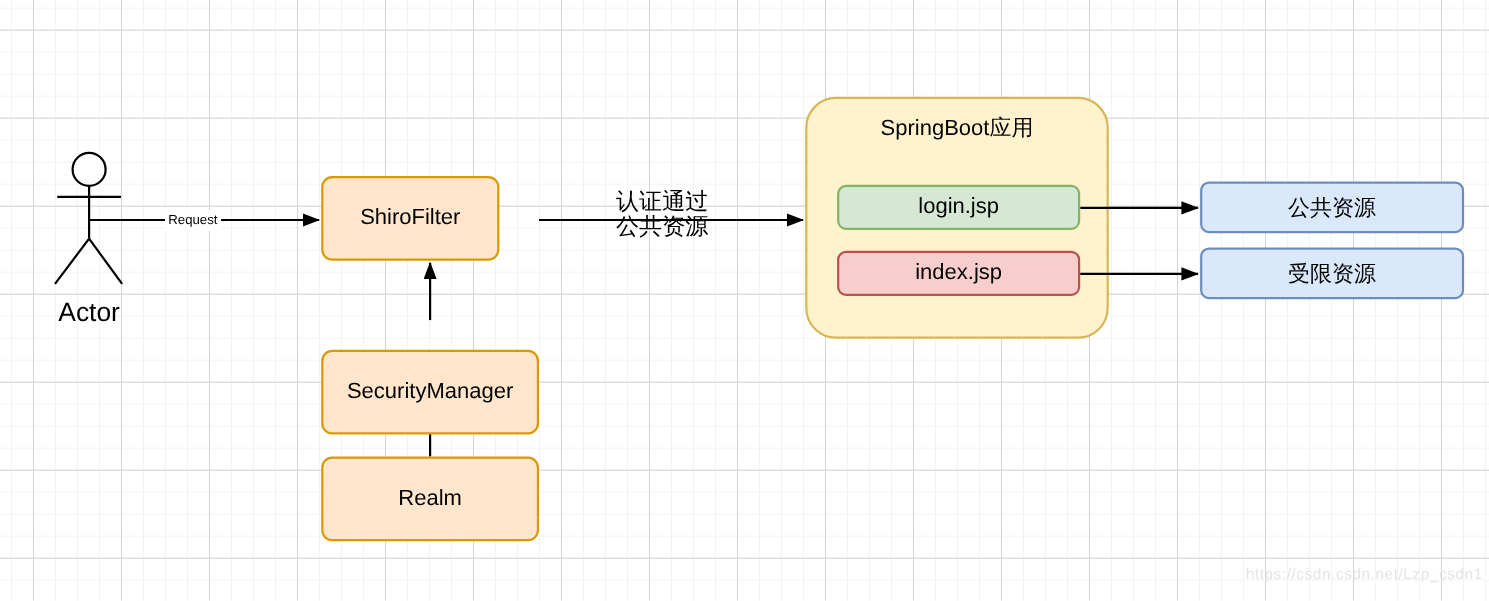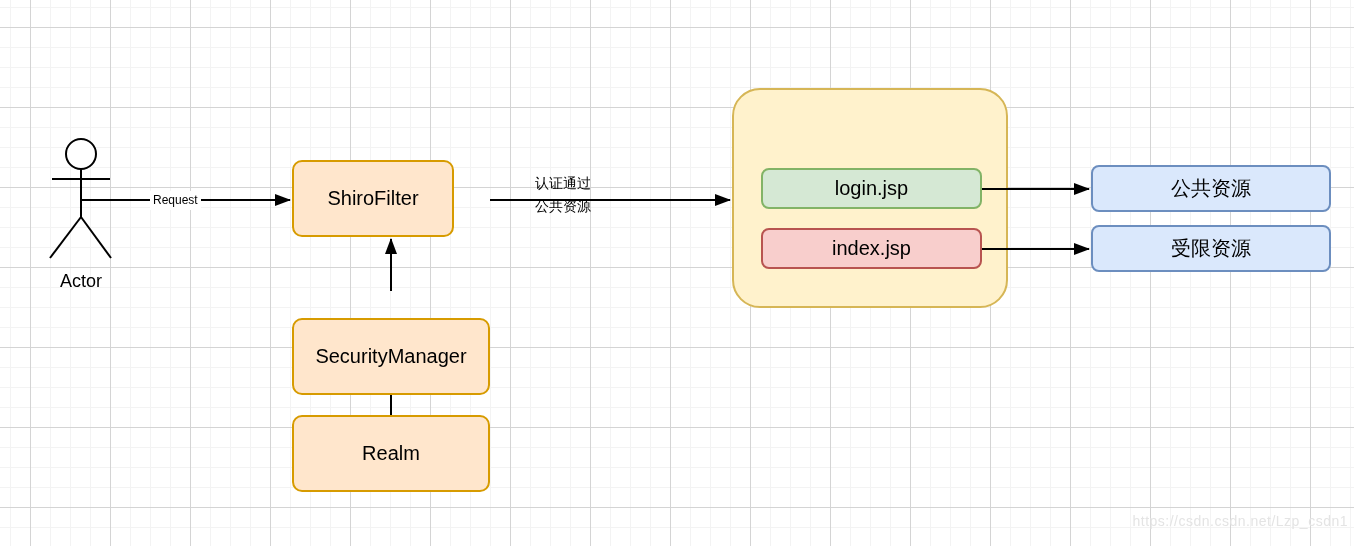--- a/index.html
+++ b/index.html
@@ -80,31 +80,31 @@
     white-space: nowrap;
   }
   .request-label {
     left: 150px; top: 191px;
     font-size: 12px;
     line-height: 19px;
     background: #ffffff;
     padding: 0 3px;
   }
   .auth-label {
-    left: 535px; top: 172px;
+    left: 552px; top: 172px;
     width: 100px;
-    text-align: left;
-    font-size: 14px;
+    text-align: center;
+    font-size: 21px;
     line-height: 23px;
   }
   .actor-label {
     left: 50px; top: 271px;
     width: 62px;
     text-align: center;
-    font-size: 18px;
+    font-size: 24px;
   }
 
   .watermark {
     position: absolute;
     right: 6px; top: 513px;
     font-size: 14px;
     color: #e4e4e4;
     letter-spacing: 0.5px;
     z-index: 4;
   }
@@ -134,20 +134,21 @@
     <g stroke="#000000" stroke-width="2">
       <line x1="81" y1="200" x2="290" y2="200" marker-end="url(#arrowhead)"></line>
       <line x1="391" y1="291" x2="391" y2="239" marker-end="url(#arrowhead)"></line>
       <line x1="391" y1="415" x2="391" y2="370" marker-end="url(#arrowhead)"></line>
       <line x1="490" y1="200" x2="730" y2="200" marker-end="url(#arrowhead)"></line>
       <line x1="982" y1="189" x2="1089" y2="189" marker-end="url(#arrowhead)"></line>
       <line x1="982" y1="249" x2="1089" y2="249" marker-end="url(#arrowhead)"></line>
     </g>
   </svg>
 
+  <div class="container-title">SpringBoot应用</div>
 
   <div class="node node-orange shiro-filter">
     <span>ShiroFilter</span>
   </div>
   <div class="node node-orange security-manager">
     <span>SecurityManager</span>
   </div>
   <div class="node node-orange realm">
     <span>Realm</span>
   </div>

